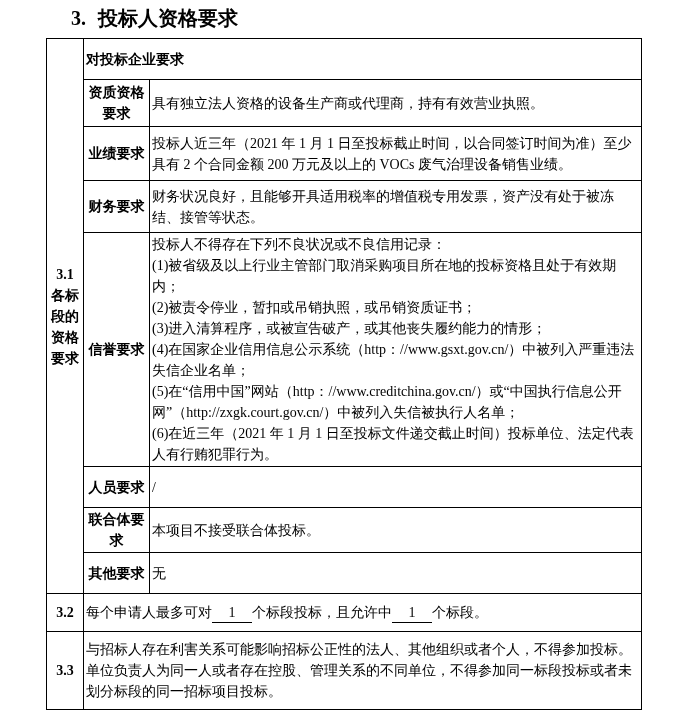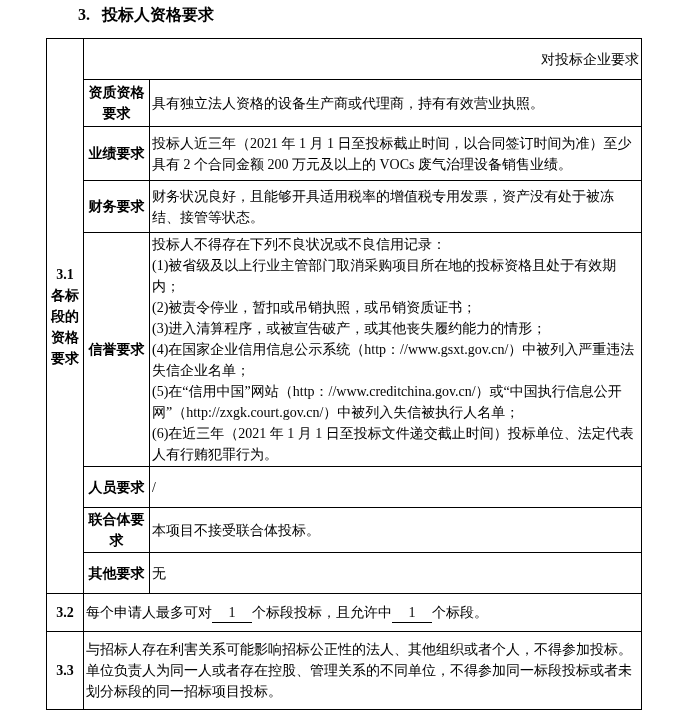--- a/index.html
+++ b/index.html
@@ -13,23 +13,23 @@
   }
   .page {
     position: relative;
     width: 681px;
     height: 724px;
     background: #ffffff;
     overflow: hidden;
   }
   .doc-title {
     position: absolute;
-    left: 78px;
+    left: 71px;
     top: 5px;
-    font-size: 16px;
+    font-size: 20px;
     font-weight: bold;
     white-space: nowrap;
   }
   .doc-title .title-number { margin-right: 12px; }
   table.req-table {
     position: absolute;
     left: 46px;
     top: 38px;
     width: 595px;
     border-collapse: collapse;
@@ -46,22 +46,22 @@
   }
   col.c1 { width: 37px; }
   col.c2 { width: 66px; }
   col.c3 { width: 492px; }
   td.section-cell {
     text-align: center;
     font-weight: bold;
     padding: 0 2px;
   }
   td.header-cell {
-    text-align: right;
-    font-weight: normal;
+    text-align: left;
+    font-weight: bold;
     height: 38px;
   }
   td.label-cell {
     text-align: center;
     font-weight: bold;
     padding: 1px 3px;
   }
   td.content-cell {
     text-align: left;
     padding: 1px 3px;

